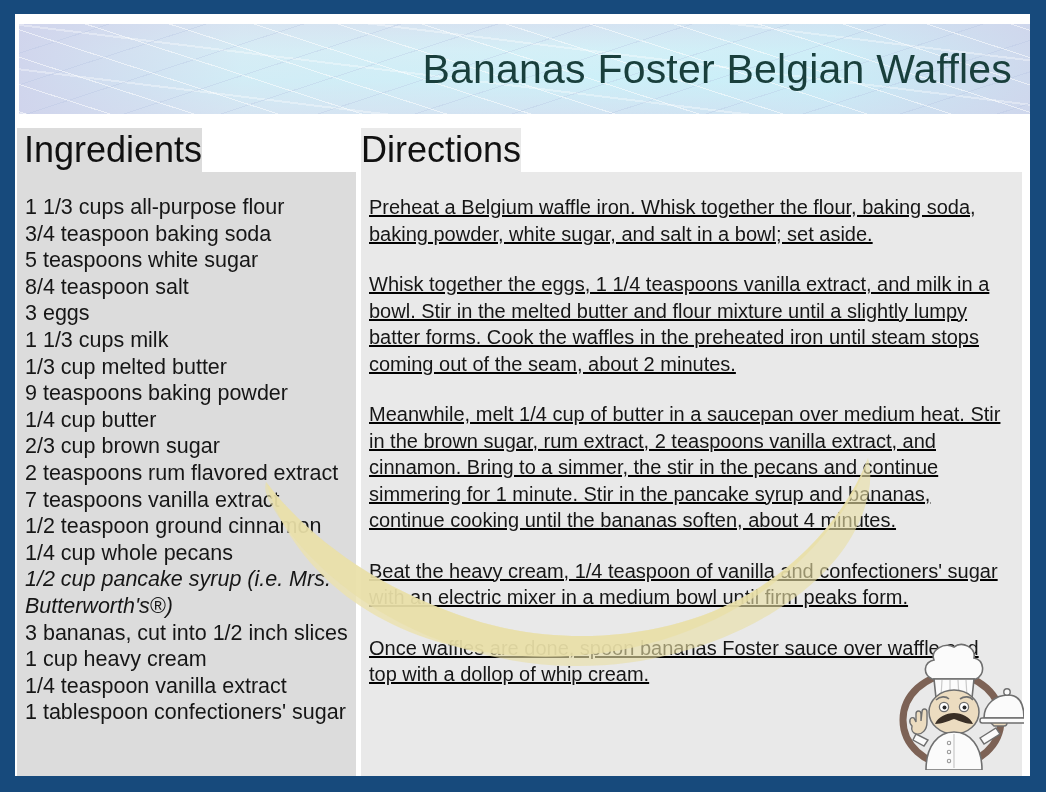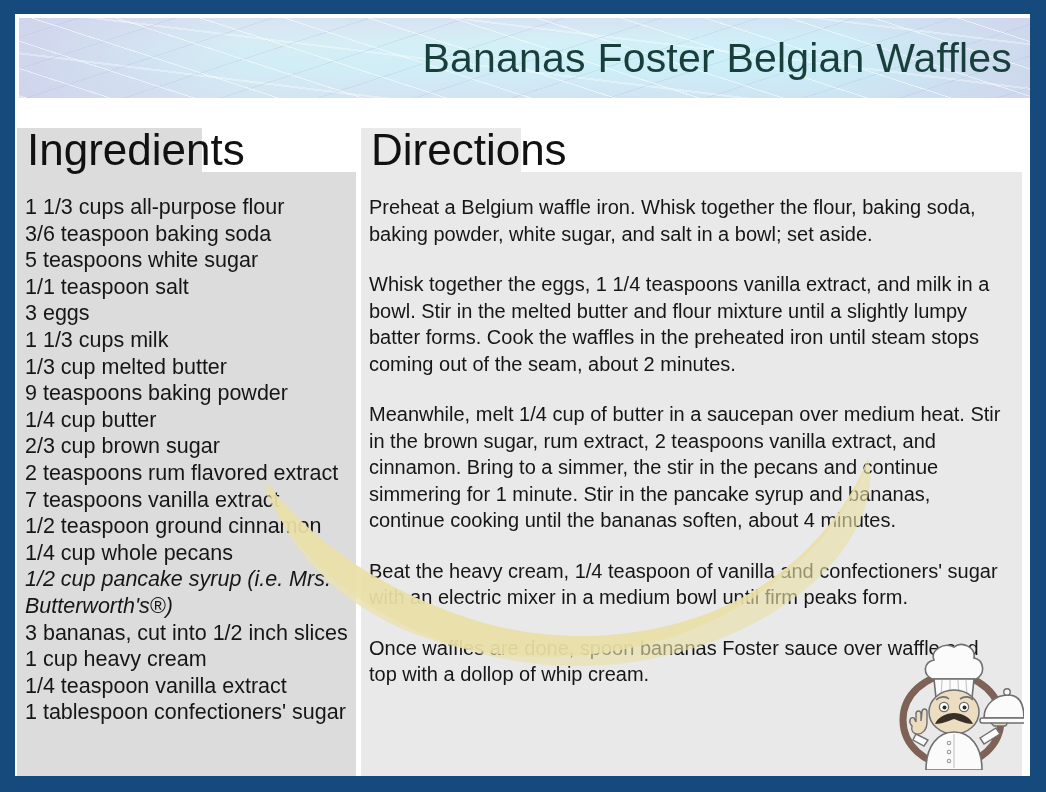--- a/index.html
+++ b/index.html
@@ -28,23 +28,23 @@
   }
   .frame-top    { left: 0; top: 0; width: 1046px; height: 14px; }
   .frame-bottom { left: 0; bottom: 0; width: 1046px; height: 16px; }
   .frame-left   { left: 0; top: 0; width: 15px; height: 792px; }
   .frame-right  { right: 0; top: 0; width: 16px; height: 792px; }
 
   
   .title-banner {
     position: absolute;
     left: 19px;
-    top: 18px;
+    top: 24px;
     width: 1011px;
-    height: 80px;
+    height: 90px;
     background:
       linear-gradient(to right, rgba(208,212,236,0.95) 0%, rgba(214,234,244,0.6) 22%, rgba(208,240,248,0.35) 55%, rgba(200,236,247,0.55) 80%, rgba(206,214,236,0.9) 100%),
       linear-gradient(to bottom, #d9dcee 0%, #d6f0f7 30%, #ccf0f8 62%, #d4dcef 100%);
     overflow: hidden;
     z-index: 2;
   }
   .banner-weave {
     position: absolute;
     inset: -40px;
     background-image:
@@ -64,24 +64,24 @@
     letter-spacing: 0.2px;
   }
 
   
   .section-head {
     position: absolute;
     background: #dcdcdc;
     z-index: 6;
     display: flex;
     align-items: center;
-    padding-left: 10px;
     box-sizing: border-box;
-    font-size: 44px;
+    font-size: 36px;
     color: #111111;
+    justify-content: flex-end;
   }
   .head-ingredients {
     left: 17px;
     top: 128px;
     width: 185px;
     height: 44px;
   }
   .head-directions {
     left: 361px;
     top: 128px;
@@ -105,20 +105,21 @@
     background: #dcdcdc;
     padding: 22px 8px 10px 8px;
   }
   .panel-directions {
     left: 361px;
     top: 172px;
     width: 661px;
     height: 604px;
     background: #e9e9e9;
     padding: 22px 16px 10px 8px;
+    text-decoration: underline;
   }
 
   .ing-line {
     font-size: 21.5px;
     line-height: 26.6px;
     color: #161616;
     white-space: nowrap;
   }
   .ing-line.wrap { white-space: normal; font-style: italic; }
 
@@ -164,23 +165,23 @@
 
   <div class="section-head head-ingredients">
     <span>Ingredients</span>
   </div>
   <div class="section-head head-directions">
     <span>Directions</span>
   </div>
 
   <div class="panel panel-ingredients">
     <div class="ing-line">1 1/3 cups all-purpose flour</div>
-    <div class="ing-line">3/6 teaspoon baking soda</div>
+    <div class="ing-line">3/4 teaspoon baking soda</div>
     <div class="ing-line">5 teaspoons white sugar</div>
-    <div class="ing-line">1/1 teaspoon salt</div>
+    <div class="ing-line">8/4 teaspoon salt</div>
     <div class="ing-line">3 eggs</div>
     <div class="ing-line">1 1/3 cups milk</div>
     <div class="ing-line">1/3 cup melted butter</div>
     <div class="ing-line">9 teaspoons baking powder</div>
     <div class="ing-line">1/4 cup butter</div>
     <div class="ing-line">2/3 cup brown sugar</div>
     <div class="ing-line">2 teaspoons rum flavored extract</div>
     <div class="ing-line">7 teaspoons vanilla extract</div>
     <div class="ing-line">1/2 teaspoon ground cinnamon</div>
     <div class="ing-line">1/4 cup whole pecans</div>

